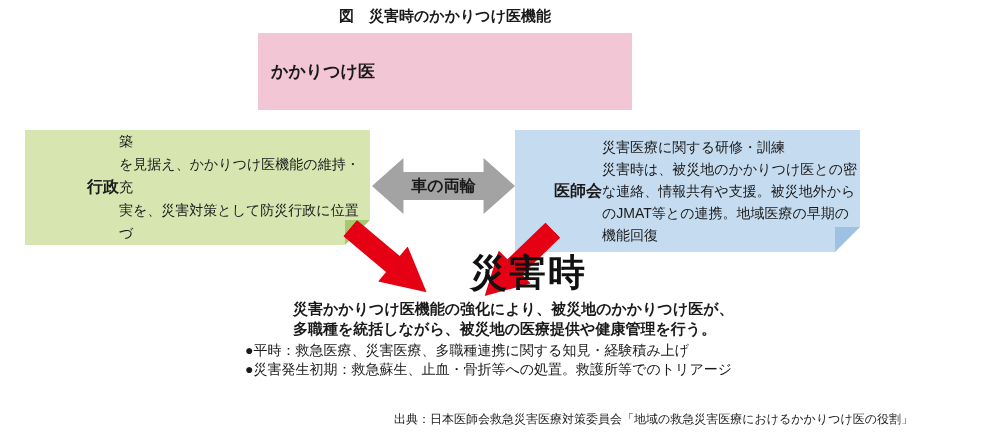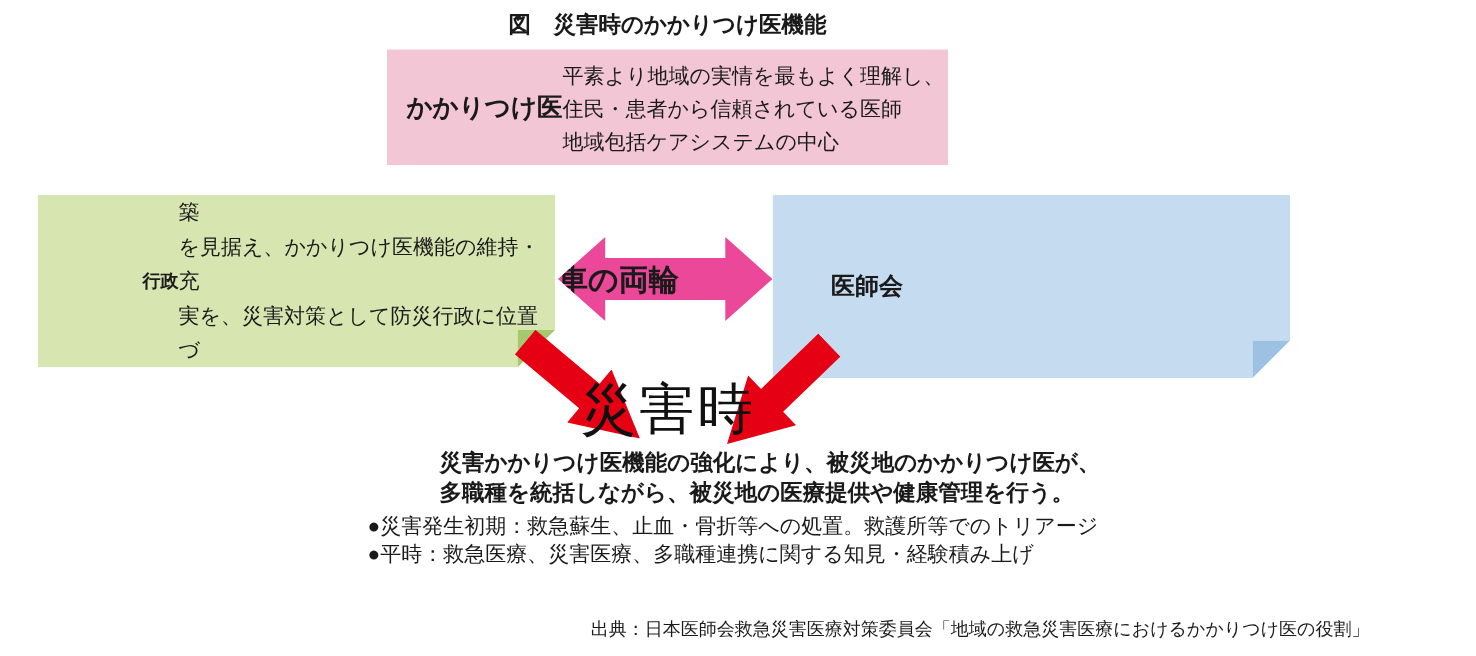--- a/index.html
+++ b/index.html
@@ -15,99 +15,101 @@
   .box { position:absolute; display:flex; align-items:center; box-sizing:border-box; }
   .box-label { font-weight:bold; flex:none;text-align:right; }
   .box-text { font-size:14px; white-space:pre-line; }
 
   .box.pink  { top:33px; left:258px; width:374px; height:77px; background:#f3c6d6; padding-left:13px; }
   .box.pink .box-label { font-size:17px; width:104px; }
   .box.pink .box-text  { line-height:22px; }
 
   .box.green { top:130px; left:25px; width:345px; height:115px; background:#d7e6b0; padding-left:22px;
                clip-path:polygon(0 0,100% 0,100% calc(100% - 25px),calc(100% - 25px) 100%,0 100%); }
-  .box.green .box-label { font-size:12px; width:72px; }
+  .box.green .box-label { font-size:16px; width:72px; }
   .box.green .box-text  { line-height:23px; }
 
   .box.blue  { top:130px; left:515px; width:345px; height:122px; background:#c5dcf0; padding-left:13px;
                clip-path:polygon(0 0,100% 0,100% calc(100% - 25px),calc(100% - 25px) 100%,0 100%); }
   .box.blue .box-label { font-size:16px; width:62px;padding-left:12px; }
   .box.blue .box-text  { line-height:22px; }
 
   .fold { position:absolute; right:0; bottom:0; width:25px; height:25px;
           clip-path:polygon(0 0,100% 0,0 100%); }
   .fold-green { background:#a6c86f; }
   .fold-blue  { background:#9dc1e3; }
 
   .orange-arrow {
-    position:absolute; top:158px; left:372px; width:143px; height:56px; background:#ec4899;
+    position:absolute; top:158px; left:372px; width:143px; height:56px; background:#a3a3a3;
     clip-path:polygon(0 50%,22% 0,22% 25%,78% 25%,78% 0,100% 50%,78% 100%,78% 75%,22% 75%,22% 100%);
-    display:flex; align-items:center; 
-    font-size:20px; font-weight:bold;
+    display:flex; align-items:center; justify-content:center;
+    font-size:16px; font-weight:bold;
   }
 
   .red-arrow {
     position:absolute; background:#e60013; height:46px;
     clip-path:polygon(0 27%,56% 27%,56% 0,100% 50%,56% 100%,56% 73%,0 73%);
   }
   .red-arrow-left  { left:350px; top:205px; width:100px; transform:rotate(40deg);  transform-origin:0 50%; }
   .red-arrow-right { left:553px; top:207px; width:95px;  transform:rotate(136deg); transform-origin:0 50%; }
 
   .disaster-label {
-    position:absolute; top:248px; left:387px; width:200px; text-align:left;
-    font-size:37px; font-weight:normal; letter-spacing:2px; color:#111;
+    position:absolute; top:248px; left:387px; width:200px; text-align:right;
+    font-size:37px; font-weight:bold; letter-spacing:2px; color:#111;
   }
   .summary {
     position:absolute; top:299px; left:245px;
     font-size:15px; font-weight:bold; line-height:19.5px; white-space:pre-line;margin-left:48px;
   }
   .bullets { position:absolute; top:341px; left:245px; font-size:14px; }
   .bullet  { line-height:19.3px; }
   .source  { position:absolute; top:411px; right:19px; font-size:12px; }
 </style>
 </head>
 <body>
 
 <div class="canvas">
 
   <div class="title">図　災害時のかかりつけ医機能</div>
 
   <div class="box pink">
     <div class="box-label">かかりつけ医</div>
-    <div class="box-text">平素より地域の実情を最もよく理解し、
-住民・患者から信頼されている医師
-地域包括ケアシステムの中心</div>
   </div>
 
   <div class="box green">
     <div class="box-label">行政</div>
     <div class="box-text">超高齢社会への対応、共生型社会の構築
 を見据え、かかりつけ医機能の維持・充
 実を、災害対策として防災行政に位置づ
 け（防災計画、医療計画等）</div>
     <div class="fold fold-green"></div>
   </div>
 
   <div class="orange-arrow">
     <span>車の両輪</span>
   </div>
 
   <div class="box blue">
     <div class="box-label">医師会</div>
+    <div class="box-text">災害医療に関する研修・訓練
+災害時は、被災地のかかりつけ医との密
+な連絡、情報共有や支援。被災地外から
+のJMAT等との連携。地域医療の早期の
+機能回復</div>
     <div class="fold fold-blue"></div>
   </div>
 
   <div class="red-arrow red-arrow-left"></div>
   <div class="red-arrow red-arrow-right"></div>
 
   <div class="disaster-label">災害時</div>
 
   <div class="summary">災害かかりつけ医機能の強化により、被災地のかかりつけ医が、
 多職種を統括しながら、被災地の医療提供や健康管理を行う。</div>
 
   <div class="bullets">
+    <div class="bullet">●平時：救急医療、災害医療、多職種連携に関する知見・経験積み上げ</div>
     <div class="bullet">●災害発生初期：救急蘇生、止血・骨折等への処置。救護所等でのトリアージ</div>
-    <div class="bullet">●平時：救急医療、災害医療、多職種連携に関する知見・経験積み上げ</div>
   </div>
 
   <div class="source">出典：日本医師会救急災害医療対策委員会「地域の救急災害医療におけるかかりつけ医の役割」</div>
 
 </div>
 
 </body></html>

